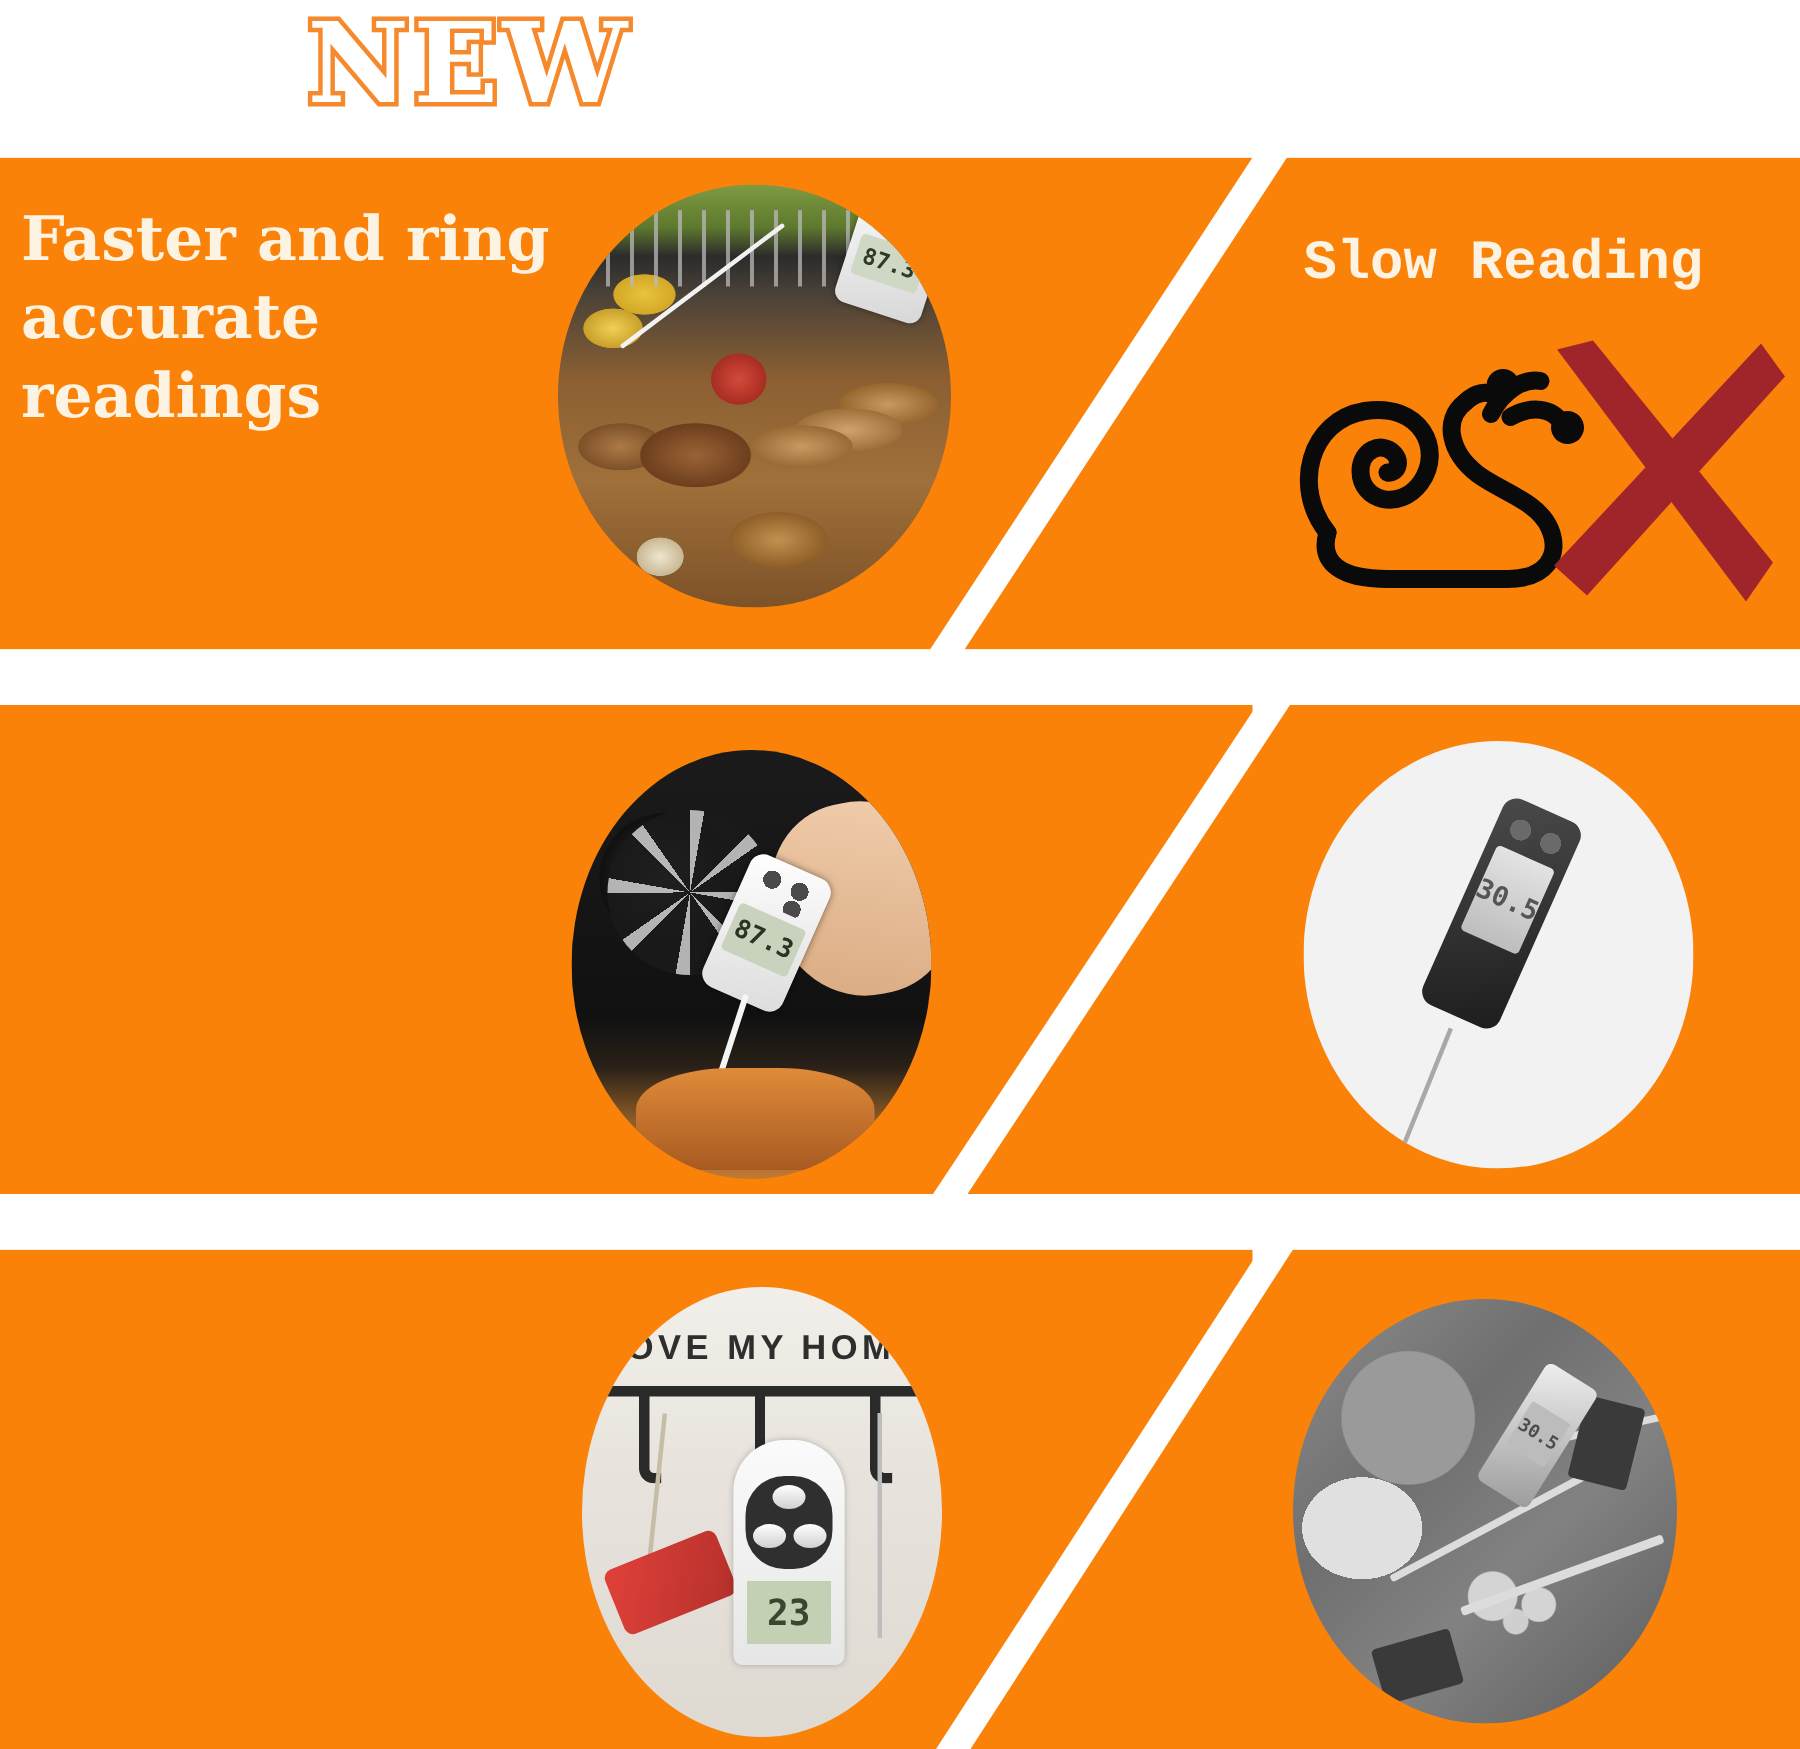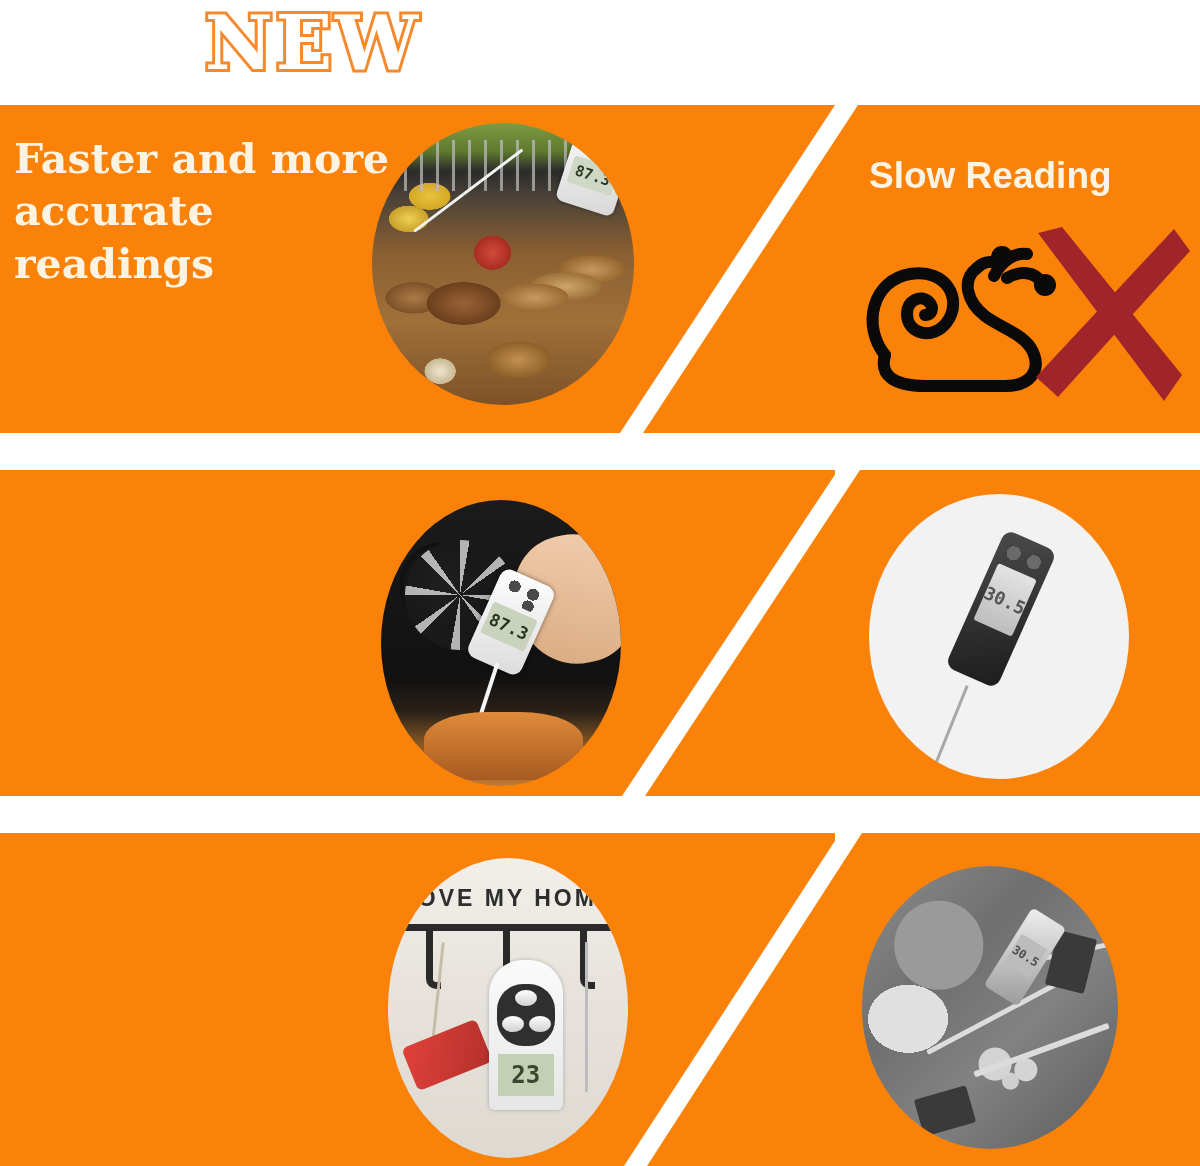--- a/index.html
+++ b/index.html
@@ -70,21 +70,21 @@
     line-height:1.28;
     white-space:pre-line;
     z-index:5;
   }
   .feat-1{left:14px;top:28px;font-size:41px;width:420px;}
   .feat-2{left:14px;top:54px;font-size:41px;width:480px;}
   .feat-3{left:14px;top:25px;font-size:41px;width:430px;}
 
   .old-text{
     position:absolute;
-    font-family:Liberation Sans, sans-serif;
+    font-family:Liberation Mono, monospace;
     font-weight:bold;
     color:#FDF3E3;
     font-size:37px;
     white-space:nowrap;
     z-index:6;
   }
   .old-1{left:869px;top:50px;}
 
   
   .photo{
@@ -323,21 +323,21 @@
 
 <div class="header">
   <div class="hdr-title hdr-new">NEW</div>
 </div>
 
 <div class="row row-1">
 
   <div class="panel panel-left"></div>
   <div class="panel panel-right"></div>
 
-  <div class="feat-text feat-1">Faster and more
+  <div class="feat-text feat-1">Faster and ring
 accurate
 readings</div>
 
   <div class="photo ph-1">
     <div class="bbq">
       <div class="grate"></div>
       <div class="probe"></div>
       <div class="meter">
         <div class="keys"></div>
         <div class="lcd">87.3</div>

